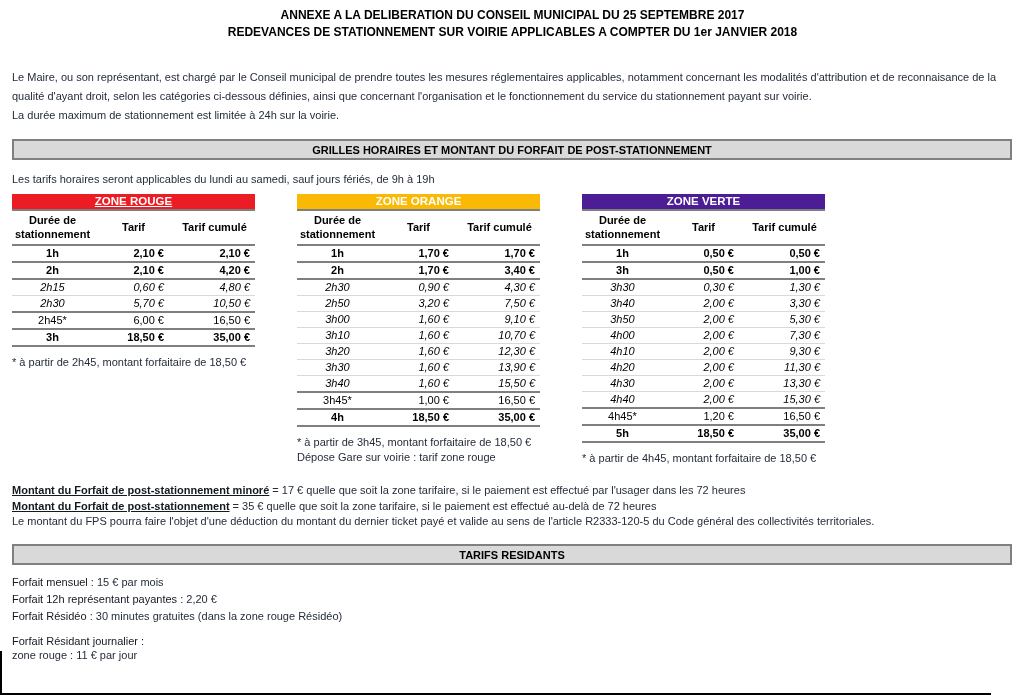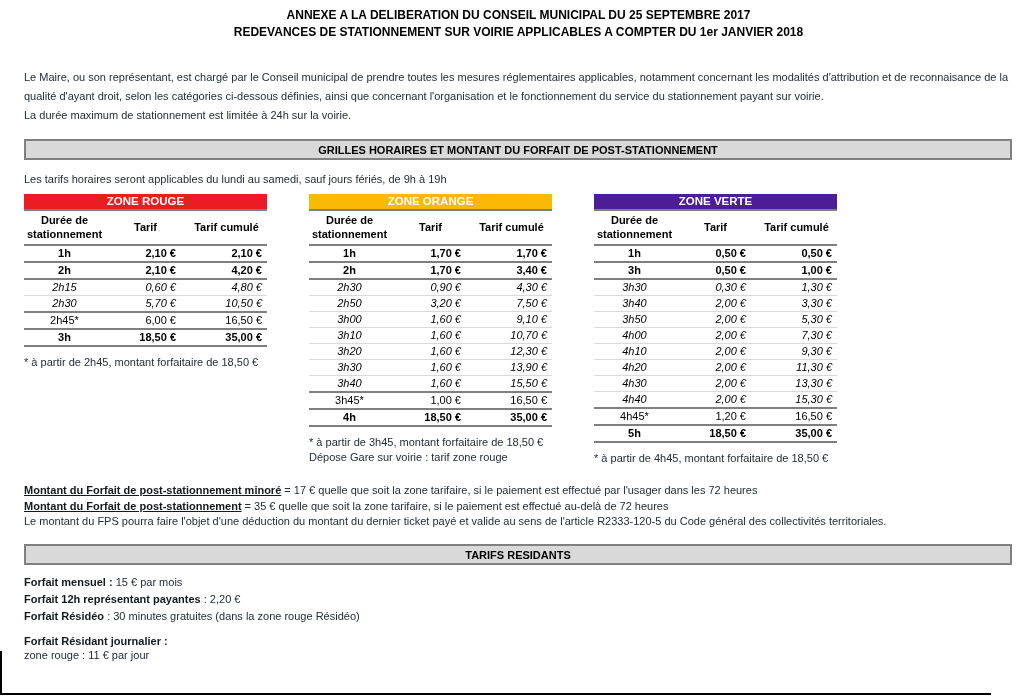--- a/index.html
+++ b/index.html
@@ -1,21 +1,21 @@
 <!DOCTYPE html>
 <html lang="fr" style="--band-bg: #d9d9d9; --band-border: #808080; --rule: #7f7f7f; --rule-light: #d9d9d9; --ink: #252c3a;"><head>
 <meta charset="utf-8">
 <style>
   :root{
     --band-bg:#d9d9d9; --band-border:#808080; --rule:#7f7f7f; --rule-light:#d9d9d9; --ink:#252c3a;
   }
   *{box-sizing:border-box; margin:0; padding:0;}
   html,body{background:#fff;}
   body{font-family:"Liberation Sans", sans-serif; color:var(--ink);}
-  .page{position:relative; width:1025px; height:697px; background:#fff; overflow:hidden;padding-left:12px;}
+  .page{position:relative; width:1025px; height:697px; background:#fff; overflow:hidden;}
 
   .title{margin-top:7px; text-align:center; font-size:12px; font-weight:bold; line-height:17px; color:#000;}
 
   .intro{margin:27px 13px 0 12px; font-size:11px; line-height:19px;}
   .intro2{margin:0 13px 0 12px; font-size:11px; line-height:19px;}
 
   .band{margin:14px 13px 0 12px; background:var(--band-bg); border:2px solid var(--band-border);
         text-align:center; font-size:11px; font-weight:bold; color:#000; padding:3px 0 2px;}
 
   .subtitle{margin:13px 13px 0 12px; font-size:11px;}
@@ -31,21 +31,21 @@
   .ptable .c0{width:97px; text-align:center;}
   .ptable .c1{width:66px; text-align:right; padding-right:10px;}
   .ptable .c2{width:80px; text-align:right; padding-right:5px;}
   .ptable tr.major td{font-weight:bold; border-top:2px solid var(--rule); border-bottom:2px solid var(--rule);}
   .ptable tr.star td{border-top:2px solid var(--rule); border-bottom:2px solid var(--rule);}
   .ptable tr.normal td{border-bottom:1px solid var(--rule-light);font-style:italic;}
   .fnotes{margin-top:8px; font-size:11px; line-height:15px; color:var(--ink);}
 
   .fps{margin:17px 13px 0 12px; font-size:11px; line-height:15.5px;}
   .bu{font-weight:bold; text-decoration:underline; color:#14181f;}
-  .b{font-weight:bold; color:#14181f;}
+  .b{font-weight:normal; color:#14181f;}
 
   .residants{margin:9px 13px 0 12px; font-size:11px;}
   .residants p{line-height:17px;}
   .daily{margin:9px 13px 0 12px; font-size:11px;}
   .daily p{line-height:14.5px;}
   .daily .heading{margin-top:0;}
 
   .edge-bottom{position:absolute; left:0; bottom:2px; width:991px; height:2px; background:#000;}
   .edge-left{position:absolute; left:0; bottom:2px; width:2px; height:44px; background:#000;}
 </style>
@@ -66,21 +66,21 @@
     <span>GRILLES HORAIRES ET MONTANT DU FORFAIT DE POST-STATIONNEMENT</span>
   </div>
 
   <p class="subtitle">Les tarifs horaires seront applicables du lundi au samedi, sauf jours fériés, de 9h à 19h</p>
 
   <div class="tables">
     <div class="tcol">
       <table class="ptable">
           <thead>
             <tr>
-              <th colspan="3" class="zone" style="background: rgb(236, 28, 36);">ZONE ROUGE</th>
+              <th colspan="3" class="zone" style="background: rgb(236, 28, 36); text-decoration: underline;">ZONE ROUGE</th>
             </tr>
             <tr>
               <th class="ch c0">Durée de stationnement</th>
               <th class="ch c1">Tarif</th>
               <th class="ch c2">Tarif cumulé</th>
             </tr>
           </thead>
           <tbody>
             <tr class="major">
               <td class="c0">1h</td>

